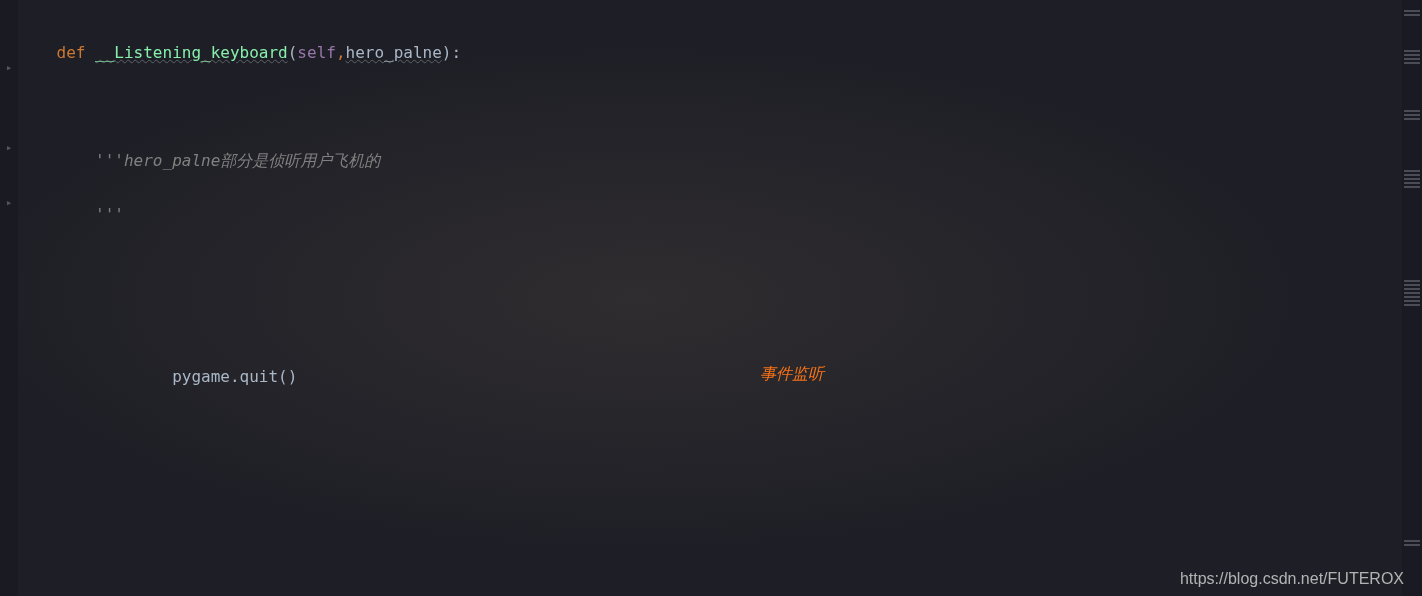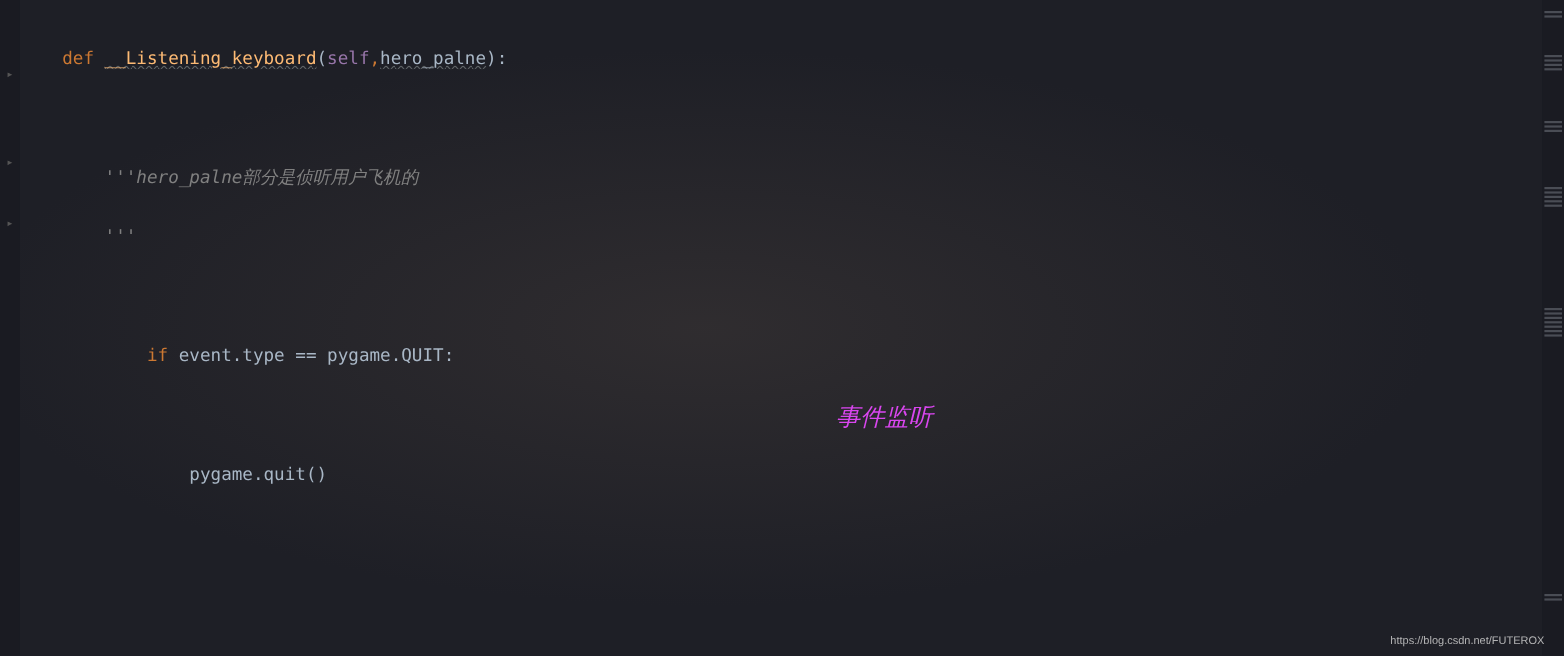--- a/index.html
+++ b/index.html
@@ -45,34 +45,34 @@
       font-size: 16px;
       line-height: 27px;
       white-space: pre;
       color: #a9b7c6;
       padding-top: 12px;
     }
     .line { padding-left: 0; }
     .kw-def { color: #cc7832; }
     .kw-flow { color: #cc7832; }
     .kw-self { color: #9876aa; }
-    .func-name { color: #fdba74; text-decoration: underline wavy #5e6366; text-decoration-thickness: 1px; }
+    .func-name { color: #86efac; text-decoration: underline wavy #5e6366; text-decoration-thickness: 1px; }
     .param { color: #a9b7c6; text-decoration: underline wavy #5e6366; text-decoration-thickness: 1px; }
     .comma-dec { color: #cc7832; }
     .docstring { color: #808080; font-style: italic; }
     .ident { color: #a9b7c6; }
     .paren { color: #a9b7c6; }
     .annotation {
       position: absolute;
       left: 760px;
       top: 364px;
-      color: #d946ef;
+      color: #f97316;
       font-family: 'KaiTi', 'STKaiti', cursive;
       font-style: italic;
-      font-size: 22px;
+      font-size: 16px;
     }
     .minimap {
       position: absolute;
       right: 0;
       top: 0;
       width: 20px;
       height: 100%;
       background: #1a1b22;
     }
     .minimap-mark {
@@ -80,21 +80,21 @@
       right: 2px;
       width: 16px;
       background: #4a4d55;
       height: 2px;
     }
     .watermark {
       position: absolute;
       right: 18px;
       bottom: 8px;
       color: #ccc;
-      font-size: 10px;
+      font-size: 16px;
       font-family: Arial, sans-serif;
       opacity: 0.85;
     }
     .wavy-und {
       text-decoration: underline wavy #5e6366;
       text-decoration-thickness: 1px;
     }
   </style>
 </head>
 <body>
@@ -106,21 +106,20 @@
   <div class="gutter-icon" style="top:140px">▸</div>
   <div class="gutter-icon" style="top:195px">▸</div>
 </div>
 
 <div class="code-area">
 <div class="line">    <span class="kw-def">def </span><span class="func-name">__Listening_keyboard</span><span class="paren">(</span><span class="kw-self">self</span><span class="comma-dec">,</span><span class="param">hero_palne</span><span class="paren">):</span></div>
 <div class="line"> </div>
 <div class="line">        <span class="docstring">'''hero_palne部分是侦听用户飞机的</span></div>
 <div class="line">        <span class="docstring">'''</span></div>
 <div class="line"> </div>
-<div class="line">            <span class="kw-flow">if</span><span class="ident"> event.type == pygame.QUIT:</span></div>
 <div class="line"> </div>
 <div class="line">                <span class="ident">pygame.quit()</span></div>
 
 
 
 
 
 
 
 

